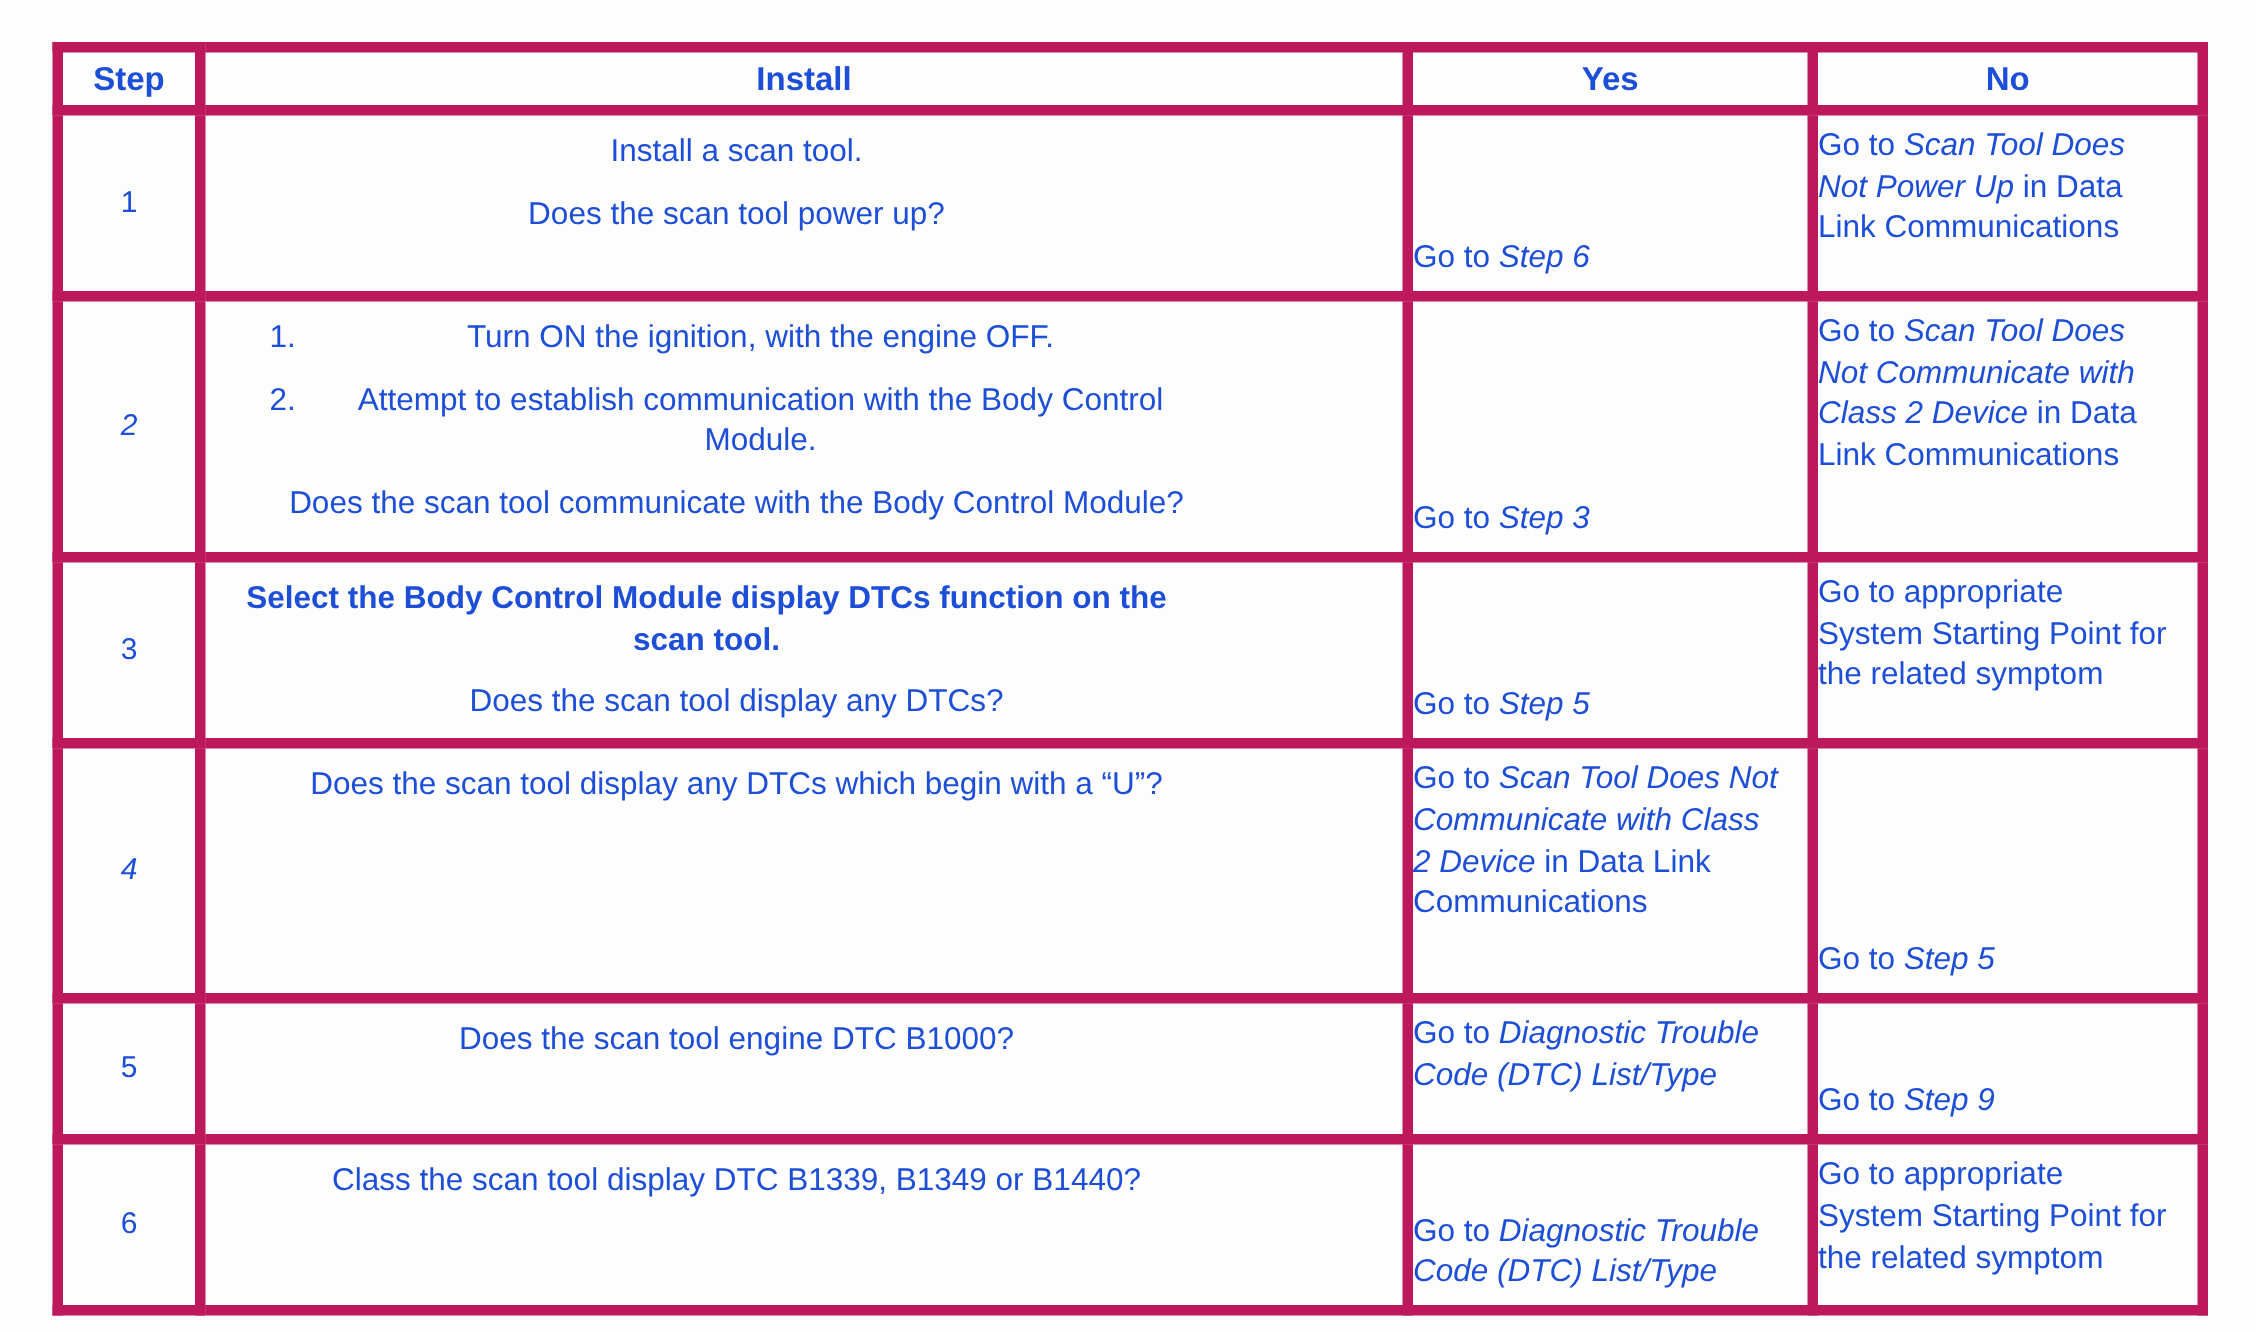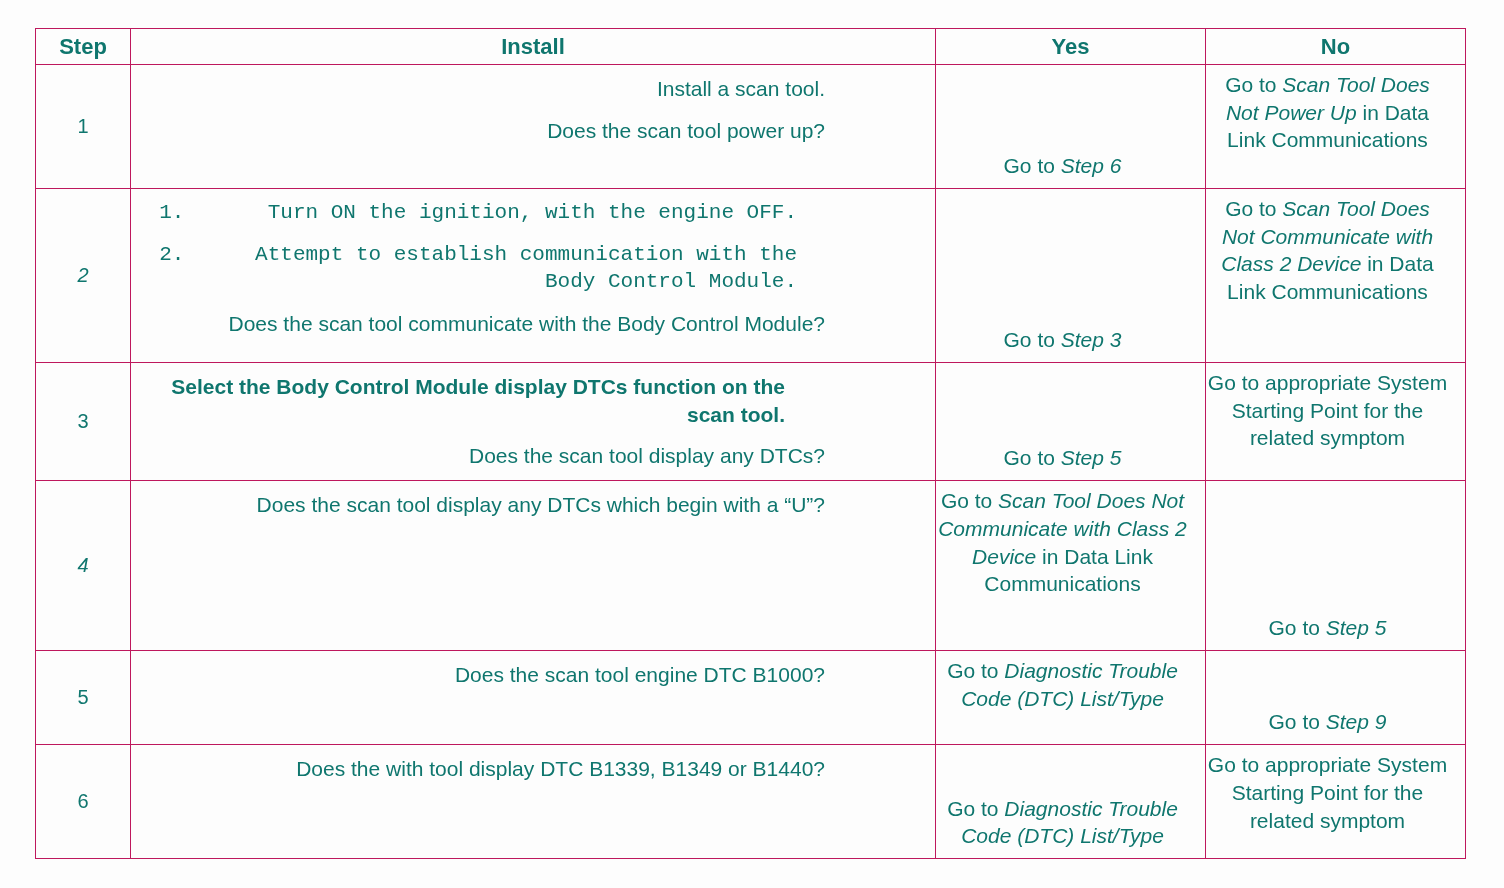--- a/index.html
+++ b/index.html
@@ -22,62 +22,61 @@
     top: 28px;
     width: 1430px;
     border-collapse: collapse;
     table-layout: fixed;
   }
   col.c-step   { width: 95px; }
   col.c-action { width: 805px; }
   col.c-yes    { width: 270px; }
   col.c-no     { width: 260px; }
   th, td {
-    border: 1px solid #be185d;
+    border: 7px solid #be185d;
     font-size: 21px;
     line-height: 1.32;
-    color: #0f766e;
+    color: #1d4ed8;
     margin-left: 24px;
   }
   th {
     font-size: 22px;
     font-weight: bold;
     text-align: center;
     height: 34px;
     padding: 3px 6px;
   }
   td.step {
     text-align: center;
     vertical-align: middle;
     font-size: 20px;
     padding: 2px;
   }
   td.action {
     vertical-align: top;
     padding: 6px 14px 6px 14px;
-    text-align: right;
+    text-align: center;
   }
   td.choice {
-    text-align: center;
+    text-align: left;
     padding: 6px 16px 8px 0;
   }
   .v-top    { vertical-align: top; }
   .v-bottom { vertical-align: bottom; }
   .it { font-style: italic; }
   .para { margin: 4px 0 14px 0; max-width: 680px; }
   .para:last-child { margin-bottom: 4px; }
   ol.steps {
     margin: 4px 0 10px 0;
     padding-left: 52px;
   }
   ol.steps li {
     margin: 4px 0 14px 0;
     padding-left: 8px;
     max-width: 600px;
-    font-family: Liberation Mono, monospace;
   }
 </style>
 </head>
 <body>
 
 <div class="page" style="background: rgb(253, 253, 253); color: rgb(5, 5, 5);">
   <table class="diag">
     <colgroup>
       <col class="c-step">
         <col class="c-action">
@@ -141,21 +140,21 @@
         <td class="action">
           <p class="para">Does the scan tool engine DTC B1000?</p>
         </td>
         <td class="choice v-top"><span>Go to </span><span class="it">Diagnostic Trouble Code (DTC) List/Type</span></td>
         <td class="choice v-bottom"><span>Go to </span><span class="it">Step 9</span></td>
       </tr>
 
       <tr style="height:114px;">
         <td class="step">6</td>
         <td class="action">
-          <p class="para">Does the with tool display DTC B1339, B1349 or B1440?</p>
+          <p class="para">Class the scan tool display DTC B1339, B1349 or B1440?</p>
         </td>
         <td class="choice v-bottom"><span>Go to </span><span class="it">Diagnostic Trouble Code (DTC) List/Type</span></td>
         <td class="choice v-top"><span>Go to appropriate System Starting Point for the related symptom</span></td>
       </tr>
 
     </tbody>
   </table>
 </div>
 
 </body></html>

